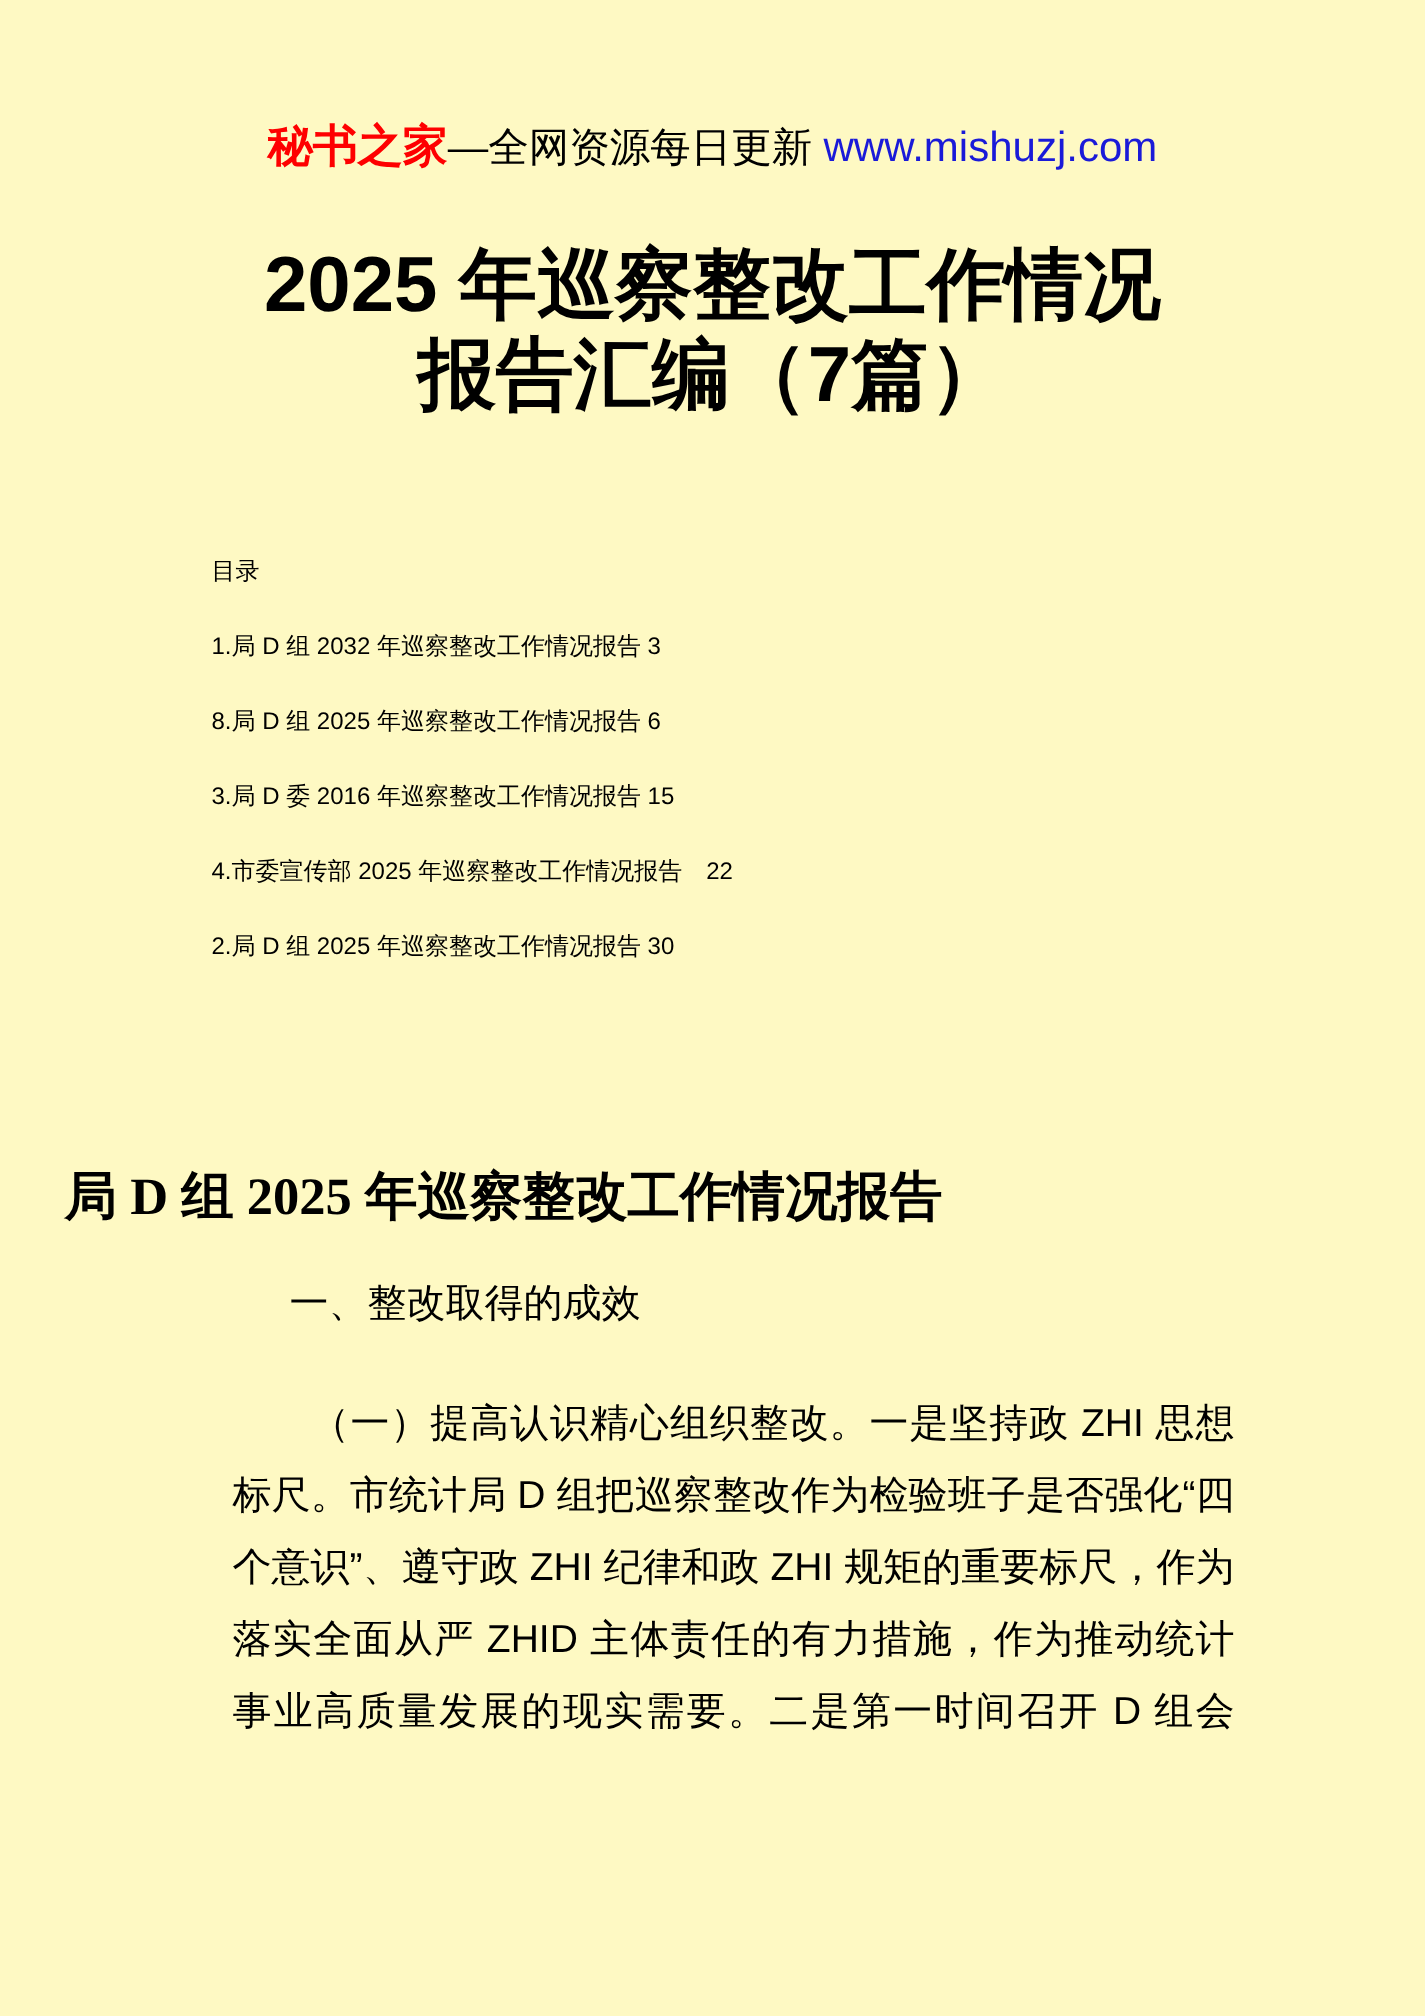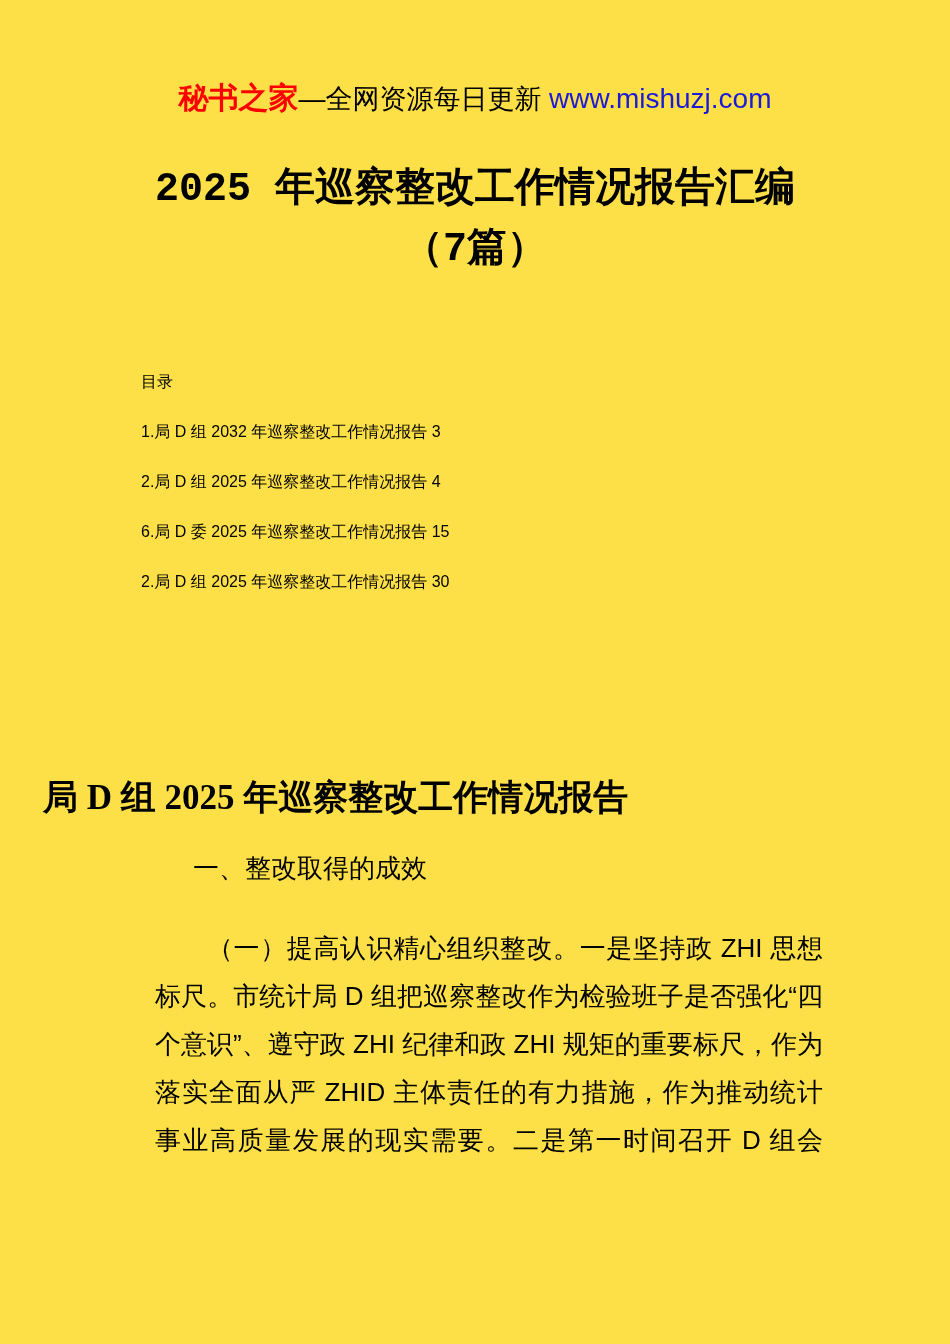--- a/index.html
+++ b/index.html
@@ -5,21 +5,21 @@
   html, body {
     margin: 0;
     padding: 0;
     background: #ffffff;
   }
   .page {
     position: relative;
     width: 950px;
     height: 1344px;
     margin: 0 auto;
-    background: #fde047;
+    background: #fef9c3;
     color: #000000;
     font-family: "Liberation Sans", "DejaVu Sans", sans-serif;
     overflow: hidden;
   }
   .site-header {
     position: absolute;
     top: 80px;
     left: 0;
     width: 100%;
     text-align: center;
@@ -42,23 +42,23 @@
     cursor: pointer;
   }
   .doc-title {
     position: absolute;
     top: 160px;
     left: 50%;
     transform: translateX(-50%);
     width: 645px;
     margin: 0;
     text-align: center;
-    font-family: Liberation Mono, monospace;
+    font-family: Liberation Sans, sans-serif;
     font-weight: 700;
-    font-size: 40px;
+    font-size: 52px;
     line-height: 60px;
     letter-spacing: 0px;
   }
   .toc {
     position: absolute;
     top: 357px;
     left: 141px;
     right: 141px;
     font-size: 16px;
   }
@@ -110,22 +110,23 @@
 
   <div class="site-header">
     <span class="brand">秘书之家</span><span class="tagline">—全网资源每日更新 </span><span class="site-url">www.mishuzj.com</span>
   </div>
 
   <h1 class="doc-title">2025 年巡察整改工作情况报告汇编（7篇）</h1>
 
   <div class="toc">
     <div class="toc-heading">目录</div>
     <div class="toc-entry">1.局 D 组 2032 年巡察整改工作情况报告 3</div>
-    <div class="toc-entry">2.局 D 组 2025 年巡察整改工作情况报告 4</div>
-    <div class="toc-entry">6.局 D 委 2025 年巡察整改工作情况报告 15</div>
+    <div class="toc-entry">8.局 D 组 2025 年巡察整改工作情况报告 6</div>
+    <div class="toc-entry">3.局 D 委 2016 年巡察整改工作情况报告 15</div>
+    <div class="toc-entry">4.市委宣传部 2025 年巡察整改工作情况报告　22</div>
     <div class="toc-entry">2.局 D 组 2025 年巡察整改工作情况报告 30</div>
   </div>
 
   <h2 class="section-title">局 D 组 2025 年巡察整改工作情况报告</h2>
 
   <p class="section-heading">一、整改取得的成效</p>
 
   <p class="body-paragraph">（一）提高认识精心组织整改。一是坚持政 ZHI 思想标尺。市统计局 D 组把巡察整改作为检验班子是否强化“四个意识”、遵守政 ZHI 纪律和政 ZHI 规矩的重要标尺，作为落实全面从严 ZHID 主体责任的有力措施，作为推动统计事业高质量发展的现实需要。二是第一时间召开 D 组会</p>
 
 </div>

